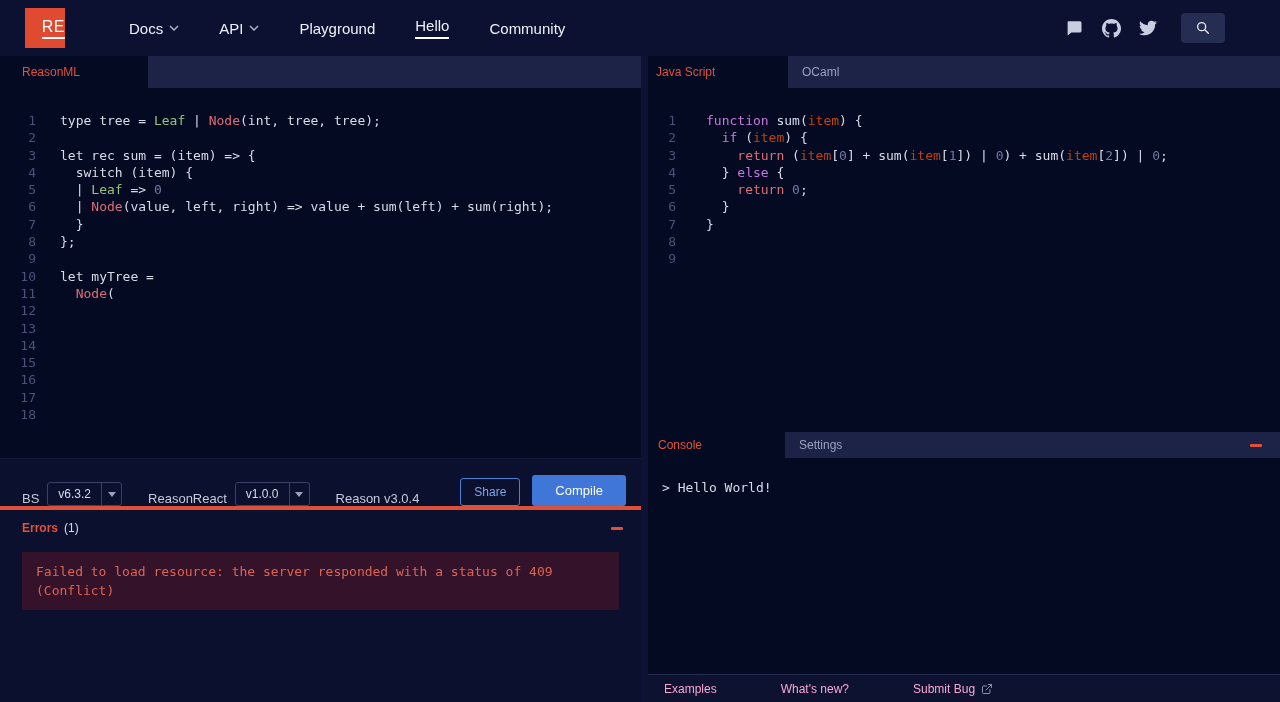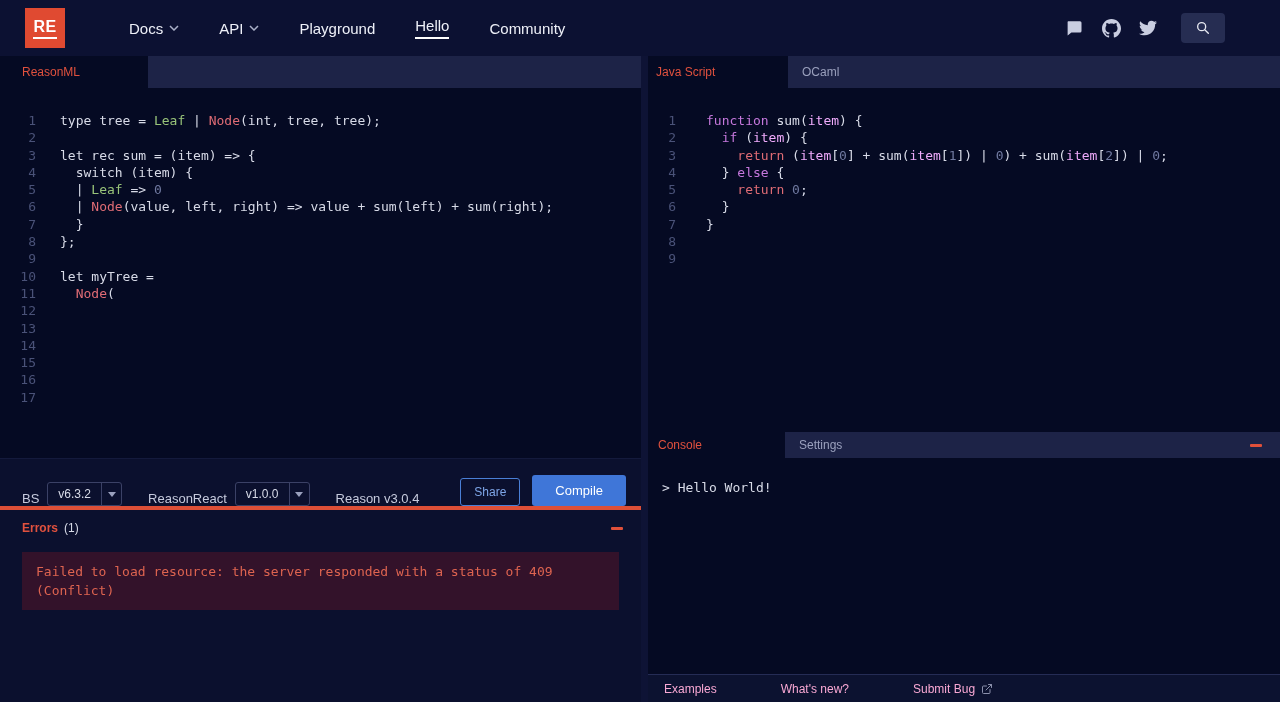--- a/index.html
+++ b/index.html
@@ -1,21 +1,21 @@
 <!DOCTYPE html>
 <html><head>
 <meta charset="utf-8">
 <style>
   *{margin:0;padding:0;box-sizing:border-box;}
   html,body{width:1280px;height:702px;overflow:hidden;}
   body{background:#0c1132;font-family:"Liberation Sans",sans-serif;}
 
   
   .navbar{height:56px;background:#0c1132;display:flex;align-items:center;padding-left:25px;}
-  .logo{width:40px;height:40px;background:#e04a31;color:#fff;display:flex;align-items:center;justify-content:center;font-weight:bold;font-size:16px;cursor:pointer;}
+  .logo{width:40px;height:40px;background:#e04a31;color:#fff;display:flex;align-items:center;justify-content:flex-end;font-weight:normal;font-size:16px;cursor:pointer;}
   .logo-text{border-bottom:2px solid #fff;padding-bottom:1px;letter-spacing:.5px;}
   .nav-links{display:flex;align-items:center;gap:40px;margin-left:64px;}
   .nav-item{color:#eef0f8;font-size:15px;font-weight:500;display:flex;align-items:center;gap:6px;cursor:pointer;white-space:nowrap;}
   .nav-item.active .nav-label{border-bottom:2px solid #fff;padding-bottom:3px;}
   .nav-icons{margin-left:auto;display:flex;align-items:center;gap:17px;margin-right:55px;}
   .icon-btn{width:20px;height:20px;display:flex;align-items:center;justify-content:center;cursor:pointer;}
   .search-btn{width:44px;height:30px;background:#262d52;border-radius:4px;display:flex;align-items:center;justify-content:center;margin-left:6px;cursor:pointer;}
 
   
   .main{display:flex;height:646px;}
@@ -34,21 +34,21 @@
   .editor{background:#050a23;padding-top:24px;overflow:hidden;flex-shrink:0;}
   .left-editor{height:370px;}
   .right-editor{height:344px;}
   .code-line{display:flex;font-family:"DejaVu Sans Mono","Liberation Mono",monospace;font-size:13px;line-height:17.3px;}
   .ln{text-align:right;color:#4a5278;flex-shrink:0;}
   .left-editor .ln{width:36px;}
   .left-editor .lc{margin-left:24px;}
   .right-editor .ln{width:28px;}
   .right-editor .lc{margin-left:30px;}
   .lc{white-space:pre;color:#d8dbe8;}
-  .tk-p{color:#d8dbe8}.tk-k{color:#c678dd}.tk-r{color:#e06c75}.tk-g{color:#98c379}.tk-o{color:#f0abfc}.tk-n{color:#7079a0}
+  .tk-p{color:#d8dbe8}.tk-k{color:#c678dd}.tk-r{color:#e06c75}.tk-g{color:#98c379}.tk-o{color:#c2410c}.tk-n{color:#7079a0}
 
   
   .toolbar{height:48px;background:#0b102e;border-top:1px solid #141a3c;display:flex;align-items:flex-end;padding:12px 15px 0 22px;flex-shrink:0;}
   .tb-label{font-size:13px;color:#c6cadd;}
   .select{display:flex;align-items:center;border:1px solid #3b4166;border-radius:3px;margin-left:8px;height:24px;cursor:pointer;}
   .sel-val{padding:0 10px;font-size:12px;color:#d8dbe8;}
   .sel-caret{width:20px;align-self:stretch;border-left:1px solid #3b4166;display:flex;align-items:center;justify-content:center;}
   .tb-gap{width:26px;}
   .tb-version{font-size:13px;color:#c6cadd;}
   .share-btn{margin-left:auto;background:transparent;border:1px solid #4a7fd6;color:#7ea6e8;font-size:12px;padding:6px 13px;border-radius:3px;cursor:pointer;font-family:inherit;}
@@ -198,20 +198,24 @@
           <span class="lc"></span>
         </div>
         <div class="code-line">
           <span class="ln">16</span>
           <span class="lc"></span>
         </div>
         <div class="code-line">
           <span class="ln">17</span>
           <span class="lc"></span>
         </div>
+        <div class="code-line">
+          <span class="ln">18</span>
+          <span class="lc"></span>
+        </div>
       </div>
 
     <div class="toolbar">
       <span class="tb-label">BS</span>
       <div class="select">
         <span class="sel-val">v6.3.2</span>
         <span class="sel-caret">
           <svg width="8" height="5" viewBox="0 0 10 6">
               <path d="M0 0l5 6 5-6z" fill="#9aa0bd"></path>
             </svg>

